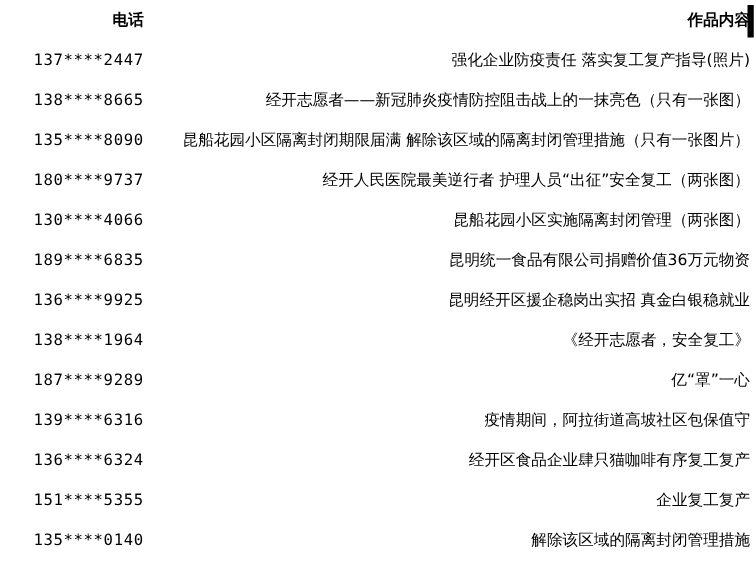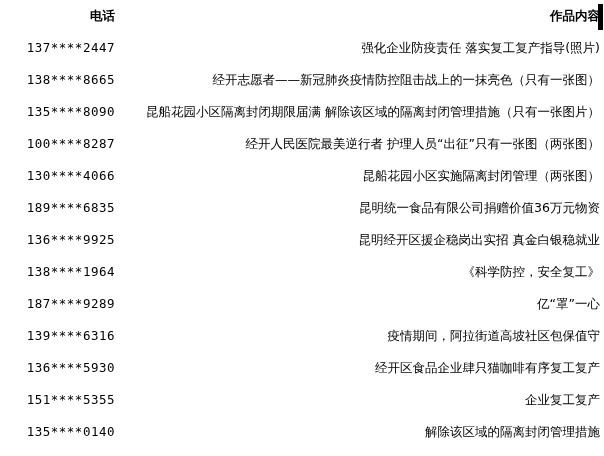--- a/index.html
+++ b/index.html
@@ -68,49 +68,49 @@
   </tr>
         <tr>
     <td class="phone-cell">138****8665</td>
     <td class="content-cell">经开志愿者——新冠肺炎疫情防控阻击战上的一抹亮色（只有一张图）</td>
   </tr>
         <tr>
     <td class="phone-cell">135****8090</td>
     <td class="content-cell">昆船花园小区隔离封闭期限届满 解除该区域的隔离封闭管理措施（只有一张图片）</td>
   </tr>
         <tr>
-    <td class="phone-cell">100****8287</td>
-    <td class="content-cell">经开人民医院最美逆行者 护理人员“出征”只有一张图（两张图）</td>
+    <td class="phone-cell">180****9737</td>
+    <td class="content-cell">经开人民医院最美逆行者 护理人员“出征”安全复工（两张图）</td>
   </tr>
         <tr>
     <td class="phone-cell">130****4066</td>
     <td class="content-cell">昆船花园小区实施隔离封闭管理（两张图）</td>
   </tr>
         <tr>
     <td class="phone-cell">189****6835</td>
     <td class="content-cell">昆明统一食品有限公司捐赠价值36万元物资</td>
   </tr>
         <tr>
     <td class="phone-cell">136****9925</td>
     <td class="content-cell">昆明经开区援企稳岗出实招 真金白银稳就业</td>
   </tr>
         <tr>
     <td class="phone-cell">138****1964</td>
-    <td class="content-cell">《科学防控，安全复工》</td>
+    <td class="content-cell">《经开志愿者，安全复工》</td>
   </tr>
         <tr>
     <td class="phone-cell">187****9289</td>
     <td class="content-cell">亿“罩”一心</td>
   </tr>
         <tr>
     <td class="phone-cell">139****6316</td>
     <td class="content-cell">疫情期间，阿拉街道高坡社区包保值守</td>
   </tr>
         <tr>
-    <td class="phone-cell">136****5930</td>
+    <td class="phone-cell">136****6324</td>
     <td class="content-cell">经开区食品企业肆只猫咖啡有序复工复产</td>
   </tr>
         <tr>
     <td class="phone-cell">151****5355</td>
     <td class="content-cell">企业复工复产</td>
   </tr>
         <tr>
     <td class="phone-cell">135****0140</td>
     <td class="content-cell">解除该区域的隔离封闭管理措施</td>
   </tr>

